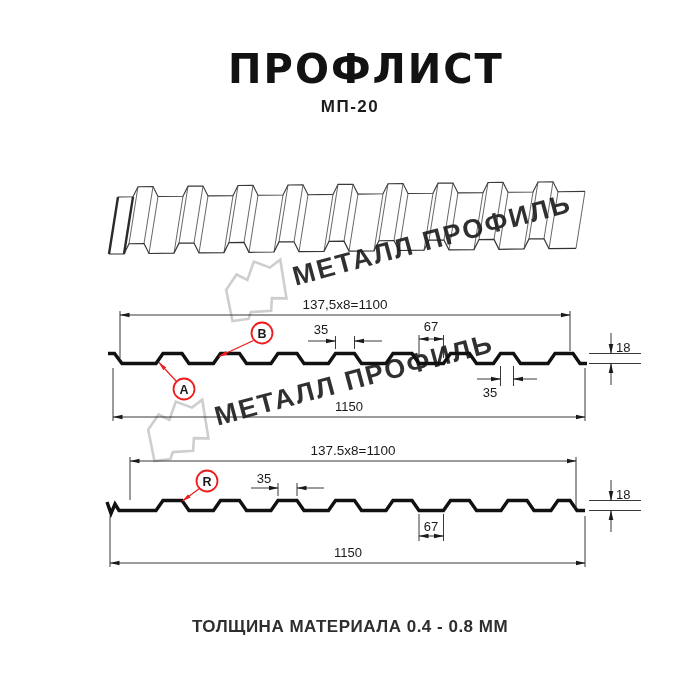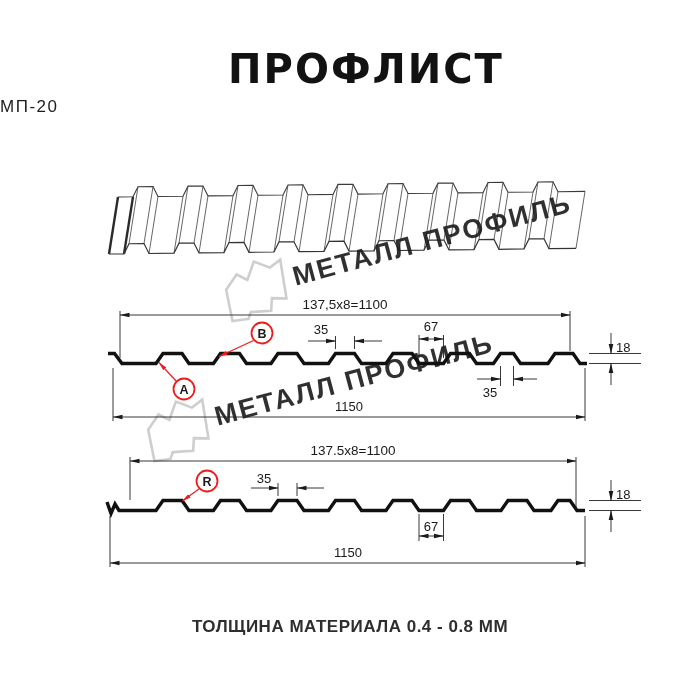--- a/index.html
+++ b/index.html
@@ -1,22 +1,22 @@
 <!DOCTYPE html>
 <html><head>
 <meta charset="utf-8">
 <style>
   html,body{margin:0;padding:0;background:#ffffff;}
   #stage{position:relative;width:700px;height:700px;background:#ffffff;overflow:hidden;
          font-family:"Liberation Sans",sans-serif;}
   .title{position:absolute;left:0;top:46px;width:700px;text-align:center;
          font-size:40px;font-weight:800;letter-spacing:2px;color:#121212;
          font-family:"DejaVu Sans","Liberation Sans",sans-serif;margin-left:16px;}
-  .subtitle{position:absolute;left:0;top:97px;width:700px;text-align:left;
-         font-size:17px;font-weight:400;letter-spacing:1.5px;color:#1c1c1c;}
+  .subtitle{position:absolute;left:0;top:97px;width:700px;text-align:center;
+         font-size:17px;font-weight:700;letter-spacing:1.5px;color:#1c1c1c;}
   .footer{position:absolute;left:0;top:617px;width:700px;text-align:center;
          font-size:17px;font-weight:700;letter-spacing:0.5px;color:#2e2e2e;}
   svg{position:absolute;left:0;top:0;}
   text{font-family:"Liberation Sans",sans-serif;fill:#1a1a1a;}
   .dimtxt{font-size:13px;}
   .pitchtxt{font-size:13.5px;}
   .redletter{font-size:12.5px;font-weight:700;}
   .wmtext{font-size:27px;font-weight:700;letter-spacing:2px;}
 </style>
 </head>

